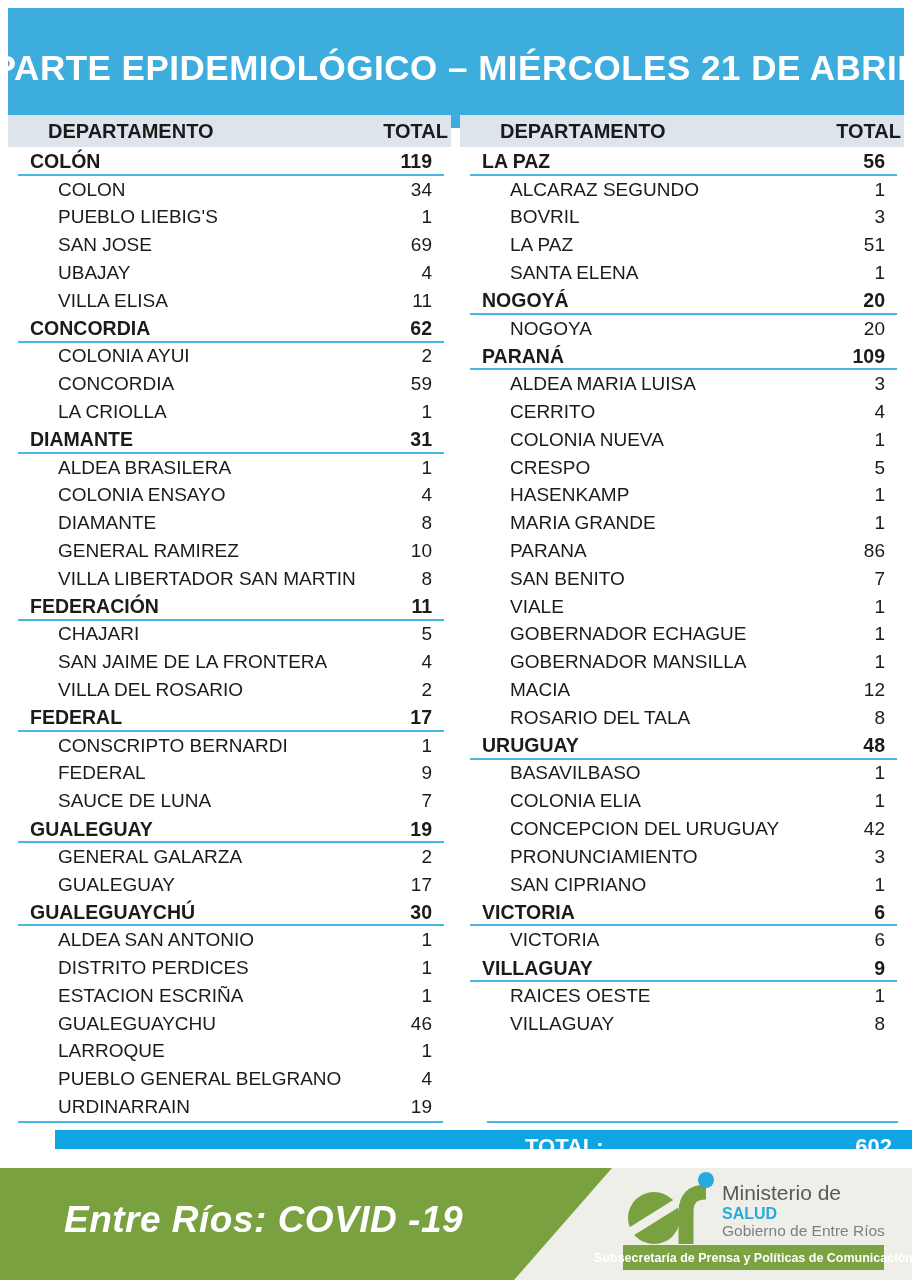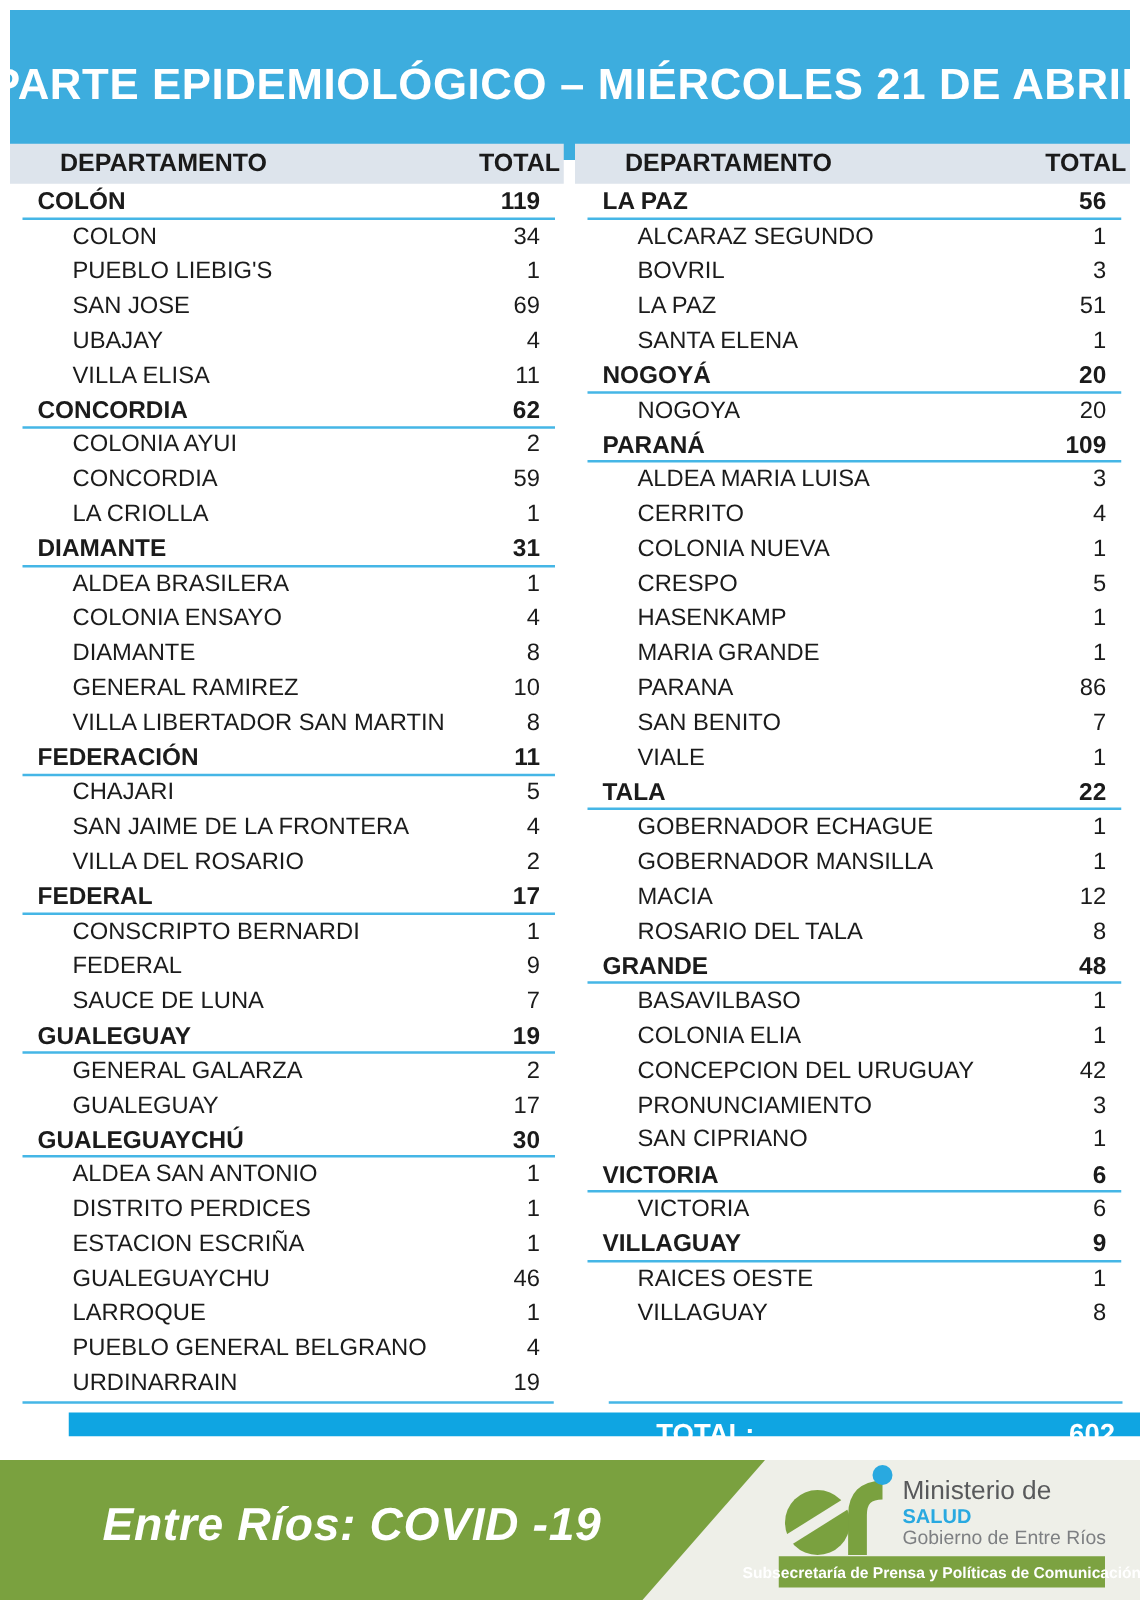--- a/index.html
+++ b/index.html
@@ -68,21 +68,20 @@
   }
   .green-panel{
     position:absolute;left:0;top:0;width:620px;height:112px;
     background:var(--green);
     clip-path:polygon(0 0,612px 0,514px 112px,0 112px);
   }
   .slogan{
     position:absolute;left:64px;top:31px;color:#fff;
     font-size:37px;font-weight:bold;font-style:italic;letter-spacing:.5px;
     white-space:nowrap;
-    margin-left:18px;
   }
   .logo{position:absolute;left:626px;top:2px;width:92px;height:80px;}
   .ministry{position:absolute;left:722px;top:13px;line-height:1.12;}
   .ministry .m1{font-size:21px;color:var(--gray_text);}
   .ministry .m2{font-size:16px;font-weight:bold;color:var(--salud_blue);}
   .ministry .m3{font-size:15.5px;color:var(--light_gray_text);}
   .subsec-bar{
     position:absolute;left:623px;top:77px;width:261px;height:25px;
     background:var(--green_bar);display:flex;align-items:center;justify-content:center;
   }
@@ -313,42 +312,38 @@
             <span class="cell-total">86</span>
           </div>
           <div class="row">
             <span class="cell-name">SAN BENITO</span>
             <span class="cell-total">7</span>
           </div>
           <div class="row">
             <span class="cell-name">VIALE</span>
             <span class="cell-total">1</span>
           </div>
-          <div class="row group">
-            <span class="cell-name">TALA</span>
-            <span class="cell-total">22</span>
-          </div>
           <div class="row">
             <span class="cell-name">GOBERNADOR ECHAGUE</span>
             <span class="cell-total">1</span>
           </div>
           <div class="row">
             <span class="cell-name">GOBERNADOR MANSILLA</span>
             <span class="cell-total">1</span>
           </div>
           <div class="row">
             <span class="cell-name">MACIA</span>
             <span class="cell-total">12</span>
           </div>
           <div class="row">
             <span class="cell-name">ROSARIO DEL TALA</span>
             <span class="cell-total">8</span>
           </div>
           <div class="row group">
-            <span class="cell-name">GRANDE</span>
+            <span class="cell-name">URUGUAY</span>
             <span class="cell-total">48</span>
           </div>
           <div class="row">
             <span class="cell-name">BASAVILBASO</span>
             <span class="cell-total">1</span>
           </div>
           <div class="row">
             <span class="cell-name">COLONIA ELIA</span>
             <span class="cell-total">1</span>
           </div>

